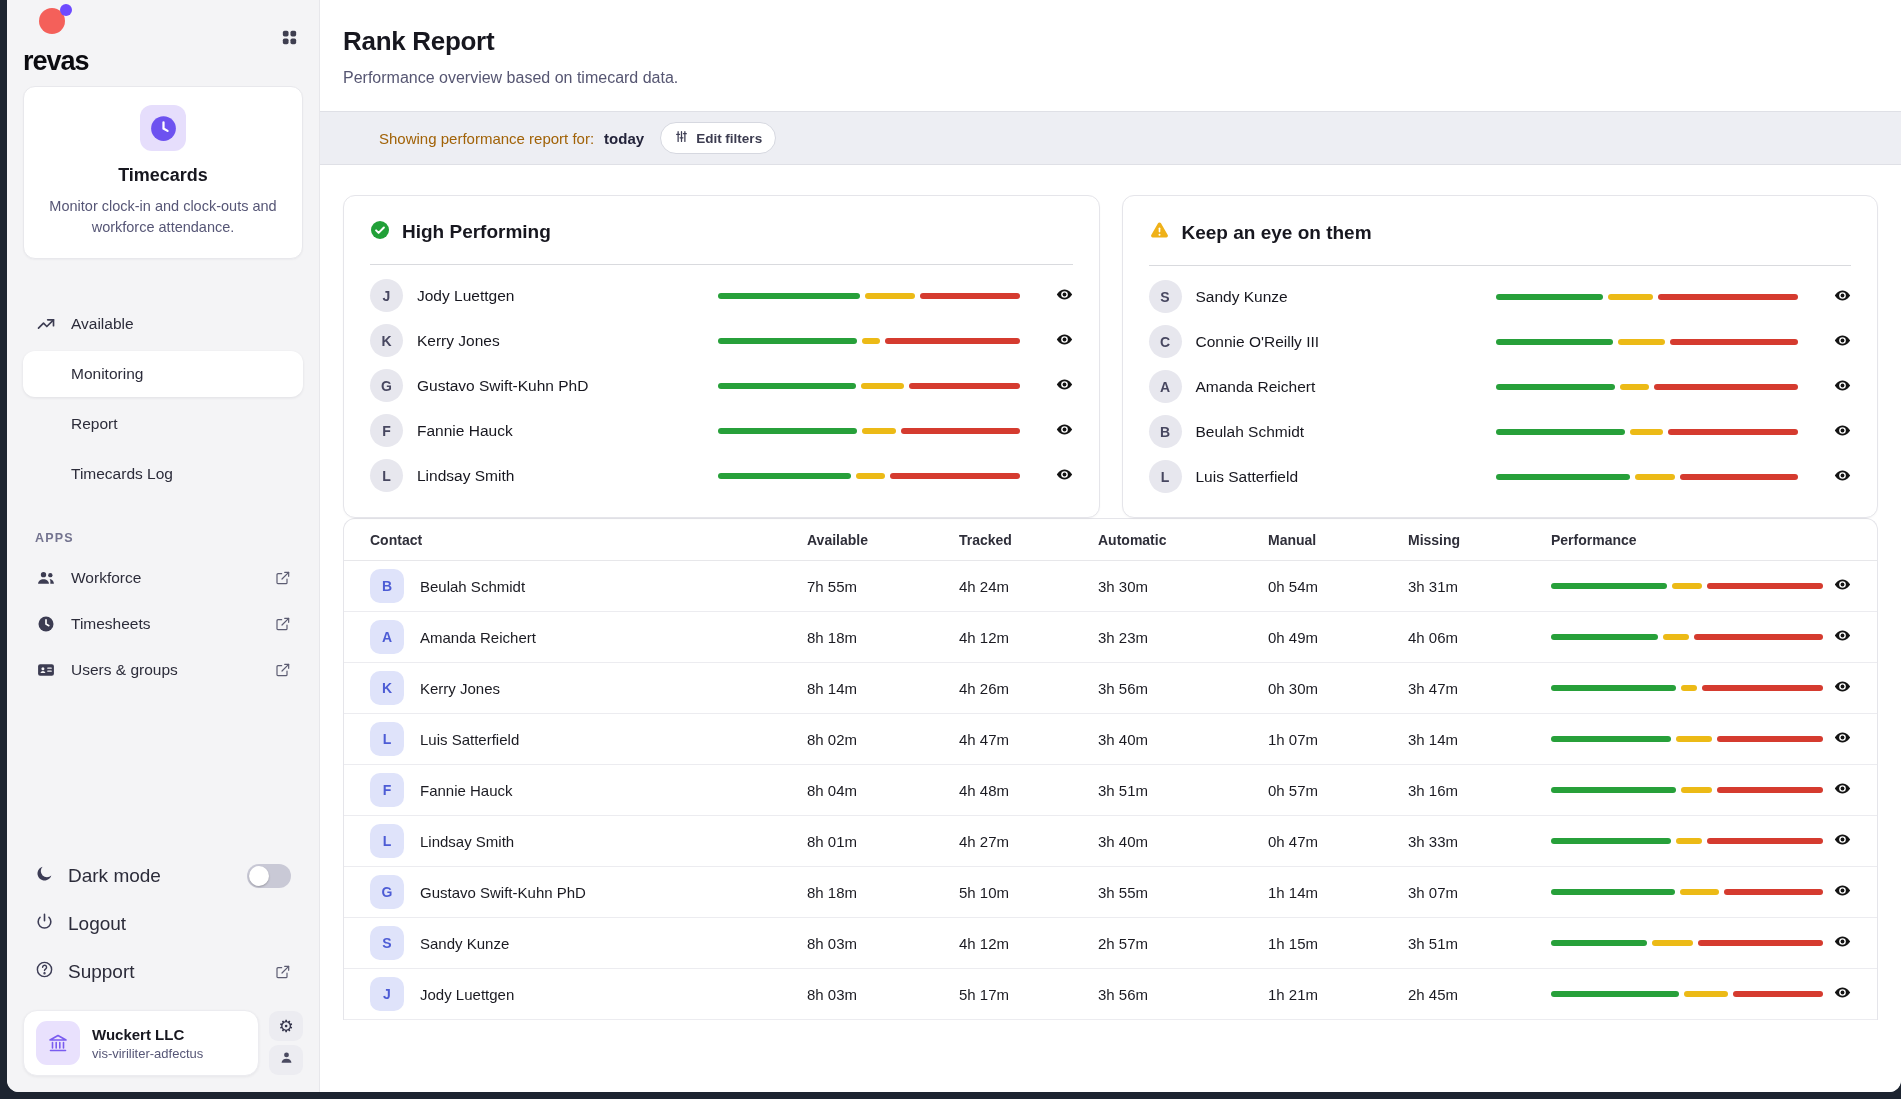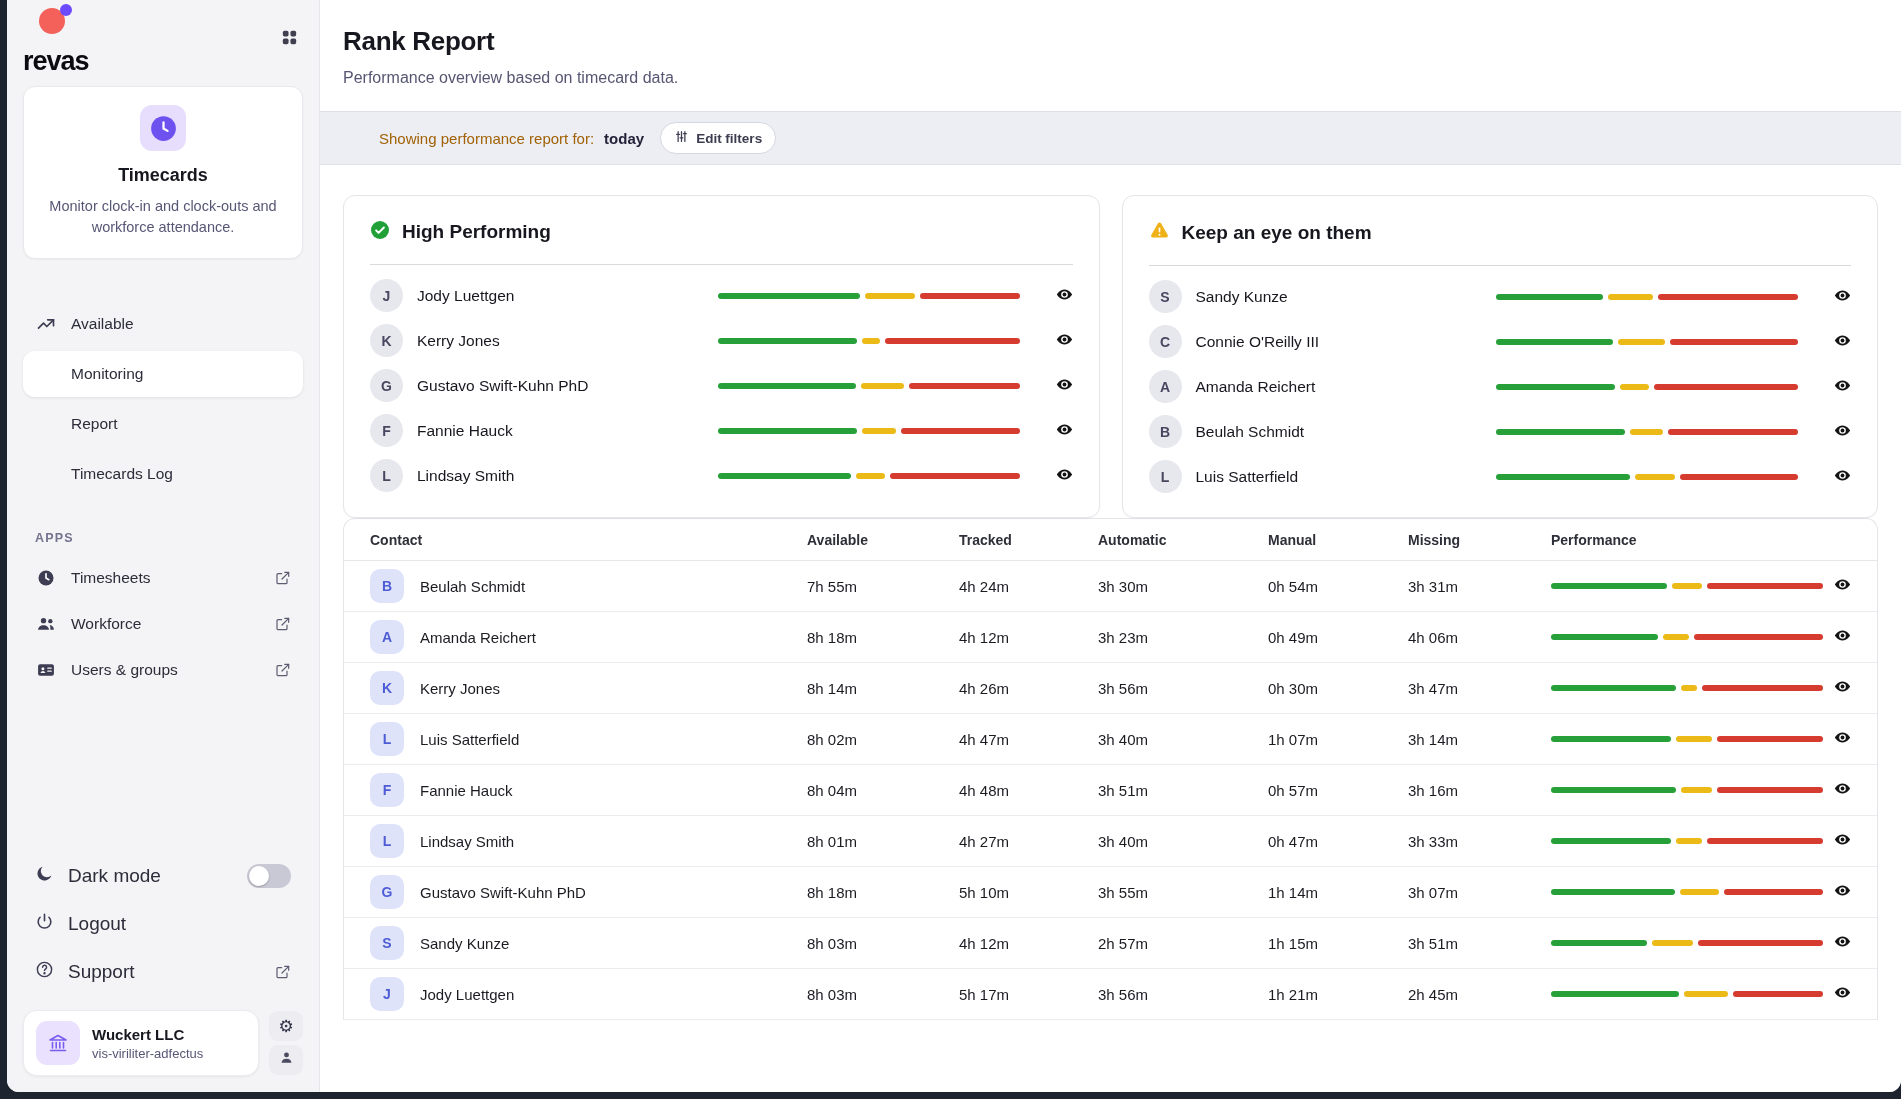--- a/index.html
+++ b/index.html
@@ -160,44 +160,44 @@
       <div class="nav-gap"></div>
       <div class="nav-item indent">
         <span>Timecards Log</span>
       </div>
     </nav>
 
     <div class="apps-label">APPS</div>
 
     <div class="nav-item">
       <span class="ico">
-        <svg viewBox="0 0 24 24" width="20" height="20">
-            <circle cx="12" cy="12" r="9" fill="#3c3c52"></circle>
-            <path d="M12 7v5l3.4 2" stroke="#fff" stroke-width="2" fill="none" stroke-linecap="round"></path>
-          </svg>
-      </span>
-      <span>Timesheets</span>
+        <svg viewBox="0 0 24 24" width="20" height="20" fill="#3c3c52">
+            <circle cx="9" cy="8" r="3.2"></circle>
+            <path d="M2.5 19c0-3.3 2.9-5.5 6.5-5.5s6.5 2.2 6.5 5.5z"></path>
+            <circle cx="17.2" cy="8.6" r="2.6"></circle>
+            <path d="M16.4 13.2c2.9.3 5.1 2.3 5.1 5.8h-4.3a7.4 7.4 0 00-.8-5.8z"></path>
+          </svg>
+      </span>
+      <span>Workforce</span>
       <span class="ext">
         <svg viewBox="0 0 24 24" width="16" height="16" fill="none" stroke="currentColor" stroke-width="1.8" stroke-linecap="round" stroke-linejoin="round">
             <path d="M18 13.5V19a1.5 1.5 0 01-1.5 1.5h-12A1.5 1.5 0 013 19V7a1.5 1.5 0 011.5-1.5H10"></path>
             <path d="M14.5 3.5H20.5V9.5"></path>
             <path d="M10.5 13.5l10-10"></path>
           </svg>
       </span>
     </div>
     <div class="nav-item">
       <span class="ico">
-        <svg viewBox="0 0 24 24" width="20" height="20" fill="#3c3c52">
-            <circle cx="9" cy="8" r="3.2"></circle>
-            <path d="M2.5 19c0-3.3 2.9-5.5 6.5-5.5s6.5 2.2 6.5 5.5z"></path>
-            <circle cx="17.2" cy="8.6" r="2.6"></circle>
-            <path d="M16.4 13.2c2.9.3 5.1 2.3 5.1 5.8h-4.3a7.4 7.4 0 00-.8-5.8z"></path>
-          </svg>
-      </span>
-      <span>Workforce</span>
+        <svg viewBox="0 0 24 24" width="20" height="20">
+            <circle cx="12" cy="12" r="9" fill="#3c3c52"></circle>
+            <path d="M12 7v5l3.4 2" stroke="#fff" stroke-width="2" fill="none" stroke-linecap="round"></path>
+          </svg>
+      </span>
+      <span>Timesheets</span>
       <span class="ext">
         <svg viewBox="0 0 24 24" width="16" height="16" fill="none" stroke="currentColor" stroke-width="1.8" stroke-linecap="round" stroke-linejoin="round">
             <path d="M18 13.5V19a1.5 1.5 0 01-1.5 1.5h-12A1.5 1.5 0 013 19V7a1.5 1.5 0 011.5-1.5H10"></path>
             <path d="M14.5 3.5H20.5V9.5"></path>
             <path d="M10.5 13.5l10-10"></path>
           </svg>
       </span>
     </div>
     <div class="nav-item">
       <span class="ico">

